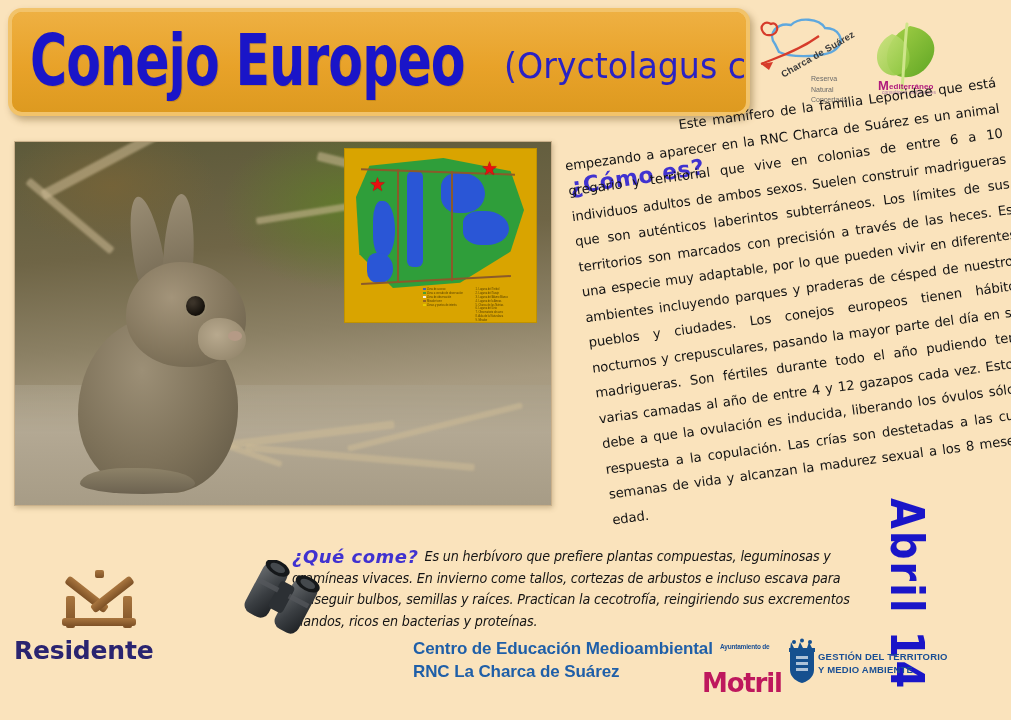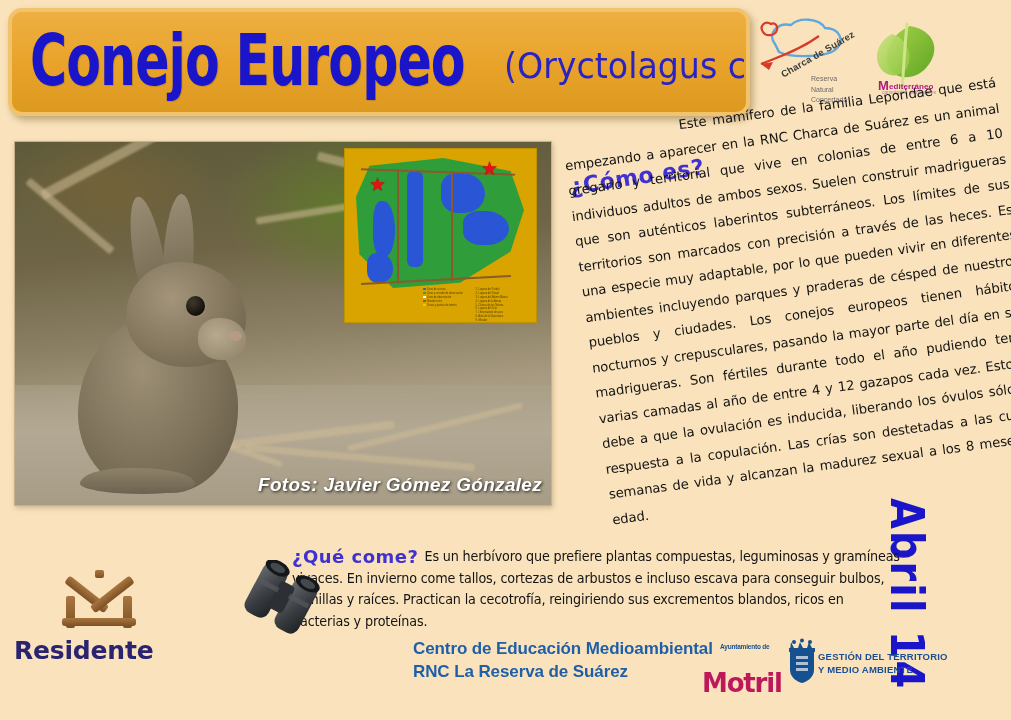--- a/index.html
+++ b/index.html
@@ -297,20 +297,21 @@
     white-space: nowrap;
     letter-spacing: 2px;
     transform: rotate(90deg) scaleY(1.15);
   }
 
   
   .come-block {
     position: absolute;
     left: 292px; top: 546px;
     width: 608px;
+    font-style: italic;
   }
   .qmark-come {
     float: left;
     font-family: "DejaVu Sans", sans-serif;
     font-size: 18px;
     font-weight: bold;
     color: #4032d0;
     letter-spacing: .5px;
     margin-right: 6px;
     line-height: 21px;
@@ -477,21 +478,20 @@
           <div class="legend-row">4. Laguna de la Aneas</div>
           <div class="legend-row">5. Charca de las Nutrias</div>
           <div class="legend-row">6. Laguna del Lirio</div>
           <div class="legend-row">7. Observatorio de aves</div>
           <div class="legend-row">8. Aula de la Naturaleza</div>
           <div class="legend-row">9. Mirador</div>
         </div>
       </div>
     </div>
 
-    <div class="photo-credit">Fotos: Javier  Gómez Gónzalez</div>
   </div>
 
   <div class="body-block">
     <span class="qmark-como">¿Cómo es?</span>
     <p class="body-text">Este mamífero de la familia Leporidae que está empezando a aparecer en la RNC Charca de Suárez es un animal gregario y territorial que vive en colonias de entre 6 a 10 individuos adultos de ambos sexos. Suelen construir madrigueras que son auténticos laberintos subterráneos. Los límites de sus territorios son marcados con precisión a través de las heces. Es una especie muy adaptable, por lo que pueden vivir en diferentes ambientes incluyendo parques y praderas de césped de nuestros pueblos y ciudades. Los conejos europeos tienen hábitos nocturnos y crepusculares, pasando la mayor parte del día en sus madrigueras. Son fértiles durante todo el año pudiendo tener varias camadas al año de entre 4 y 12 gazapos cada vez. Esto se debe a que la ovulación es inducida, liberando los óvulos sólo en respuesta a la copulación. Las crías son destetadas a las cuatro semanas de vida y alcanzan la madurez sexual a los 8 meses de edad.</p>
   </div>
 
   <div class="abril">Abril 14</div>
 
   <div class="come-block">
@@ -535,21 +535,21 @@
         <ellipse cx="29" cy="13" rx="8" ry="4" fill="#44494d"></ellipse>
         <ellipse cx="63" cy="13" rx="8" ry="4" fill="#44494d"></ellipse>
         <rect x="18" y="30" width="22" height="5" fill="#55595c" opacity=".7"></rect>
         <rect x="52" y="30" width="22" height="5" fill="#55595c" opacity=".7"></rect>
       </g>
     </svg>
   </div>
 
   <div class="cem">
     <div>Centro de Educación Medioambiental</div>
-    <div>RNC La Reserva de Suárez</div>
+    <div>RNC La Charca de Suárez</div>
   </div>
 
   <div class="motril">
     <span class="motril-ayto">Ayuntamiento de</span>
     <span class="motril-word">Motril</span>
     <svg class="motril-shield" viewBox="0 0 36 46">
       <path d="M6 12 h24 v20 c0 8 -8 12 -12 13 c-4 -1 -12 -5 -12 -13 Z" fill="#15508f"></path>
       <path d="M5 10 h26 v4 h-26 Z" fill="#15508f"></path>
       <path d="M7 4 l3 6 h4 l2 -6 l3 6 h4 l2 -6 l3 6 h2 v2 h-24 Z" fill="#15508f"></path>
       <circle cx="10" cy="4" r="2" fill="#15508f"></circle>

